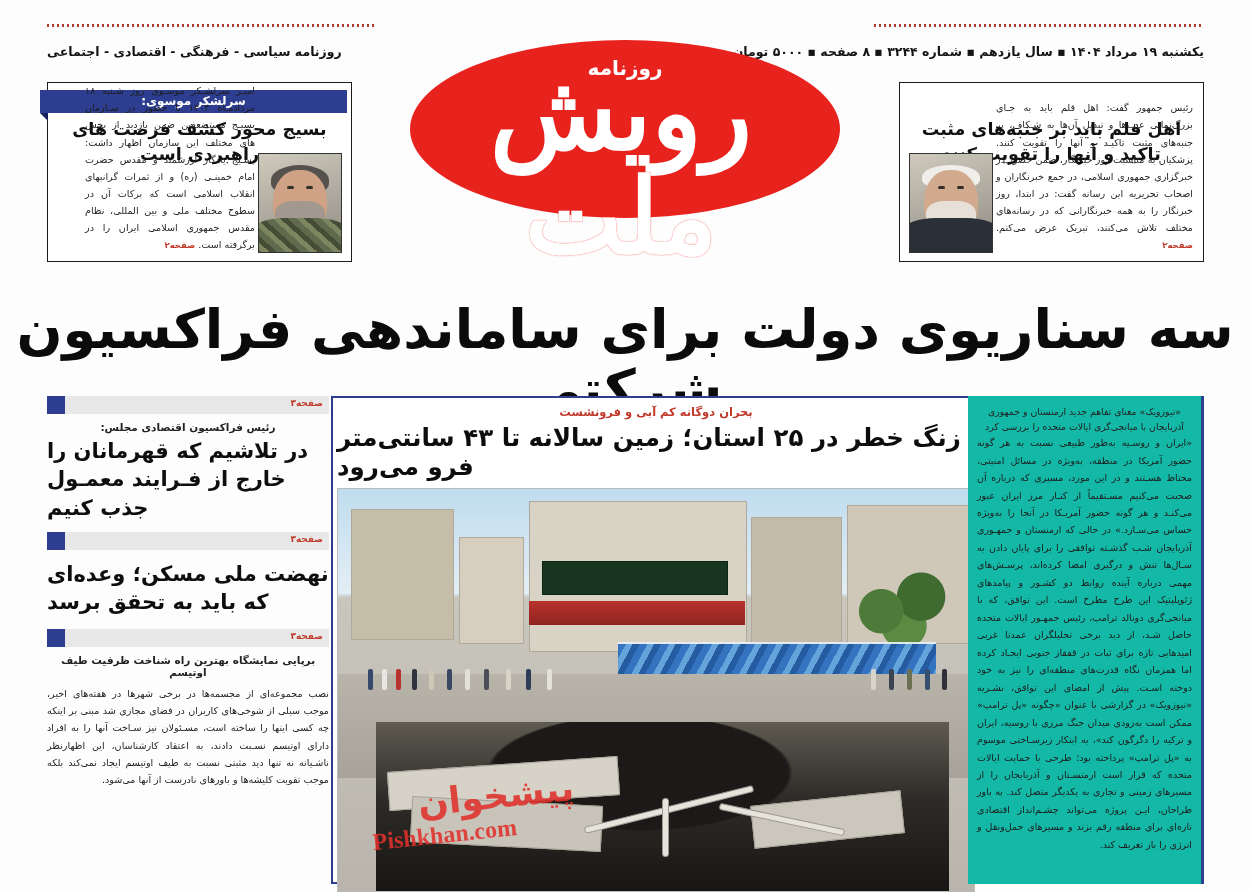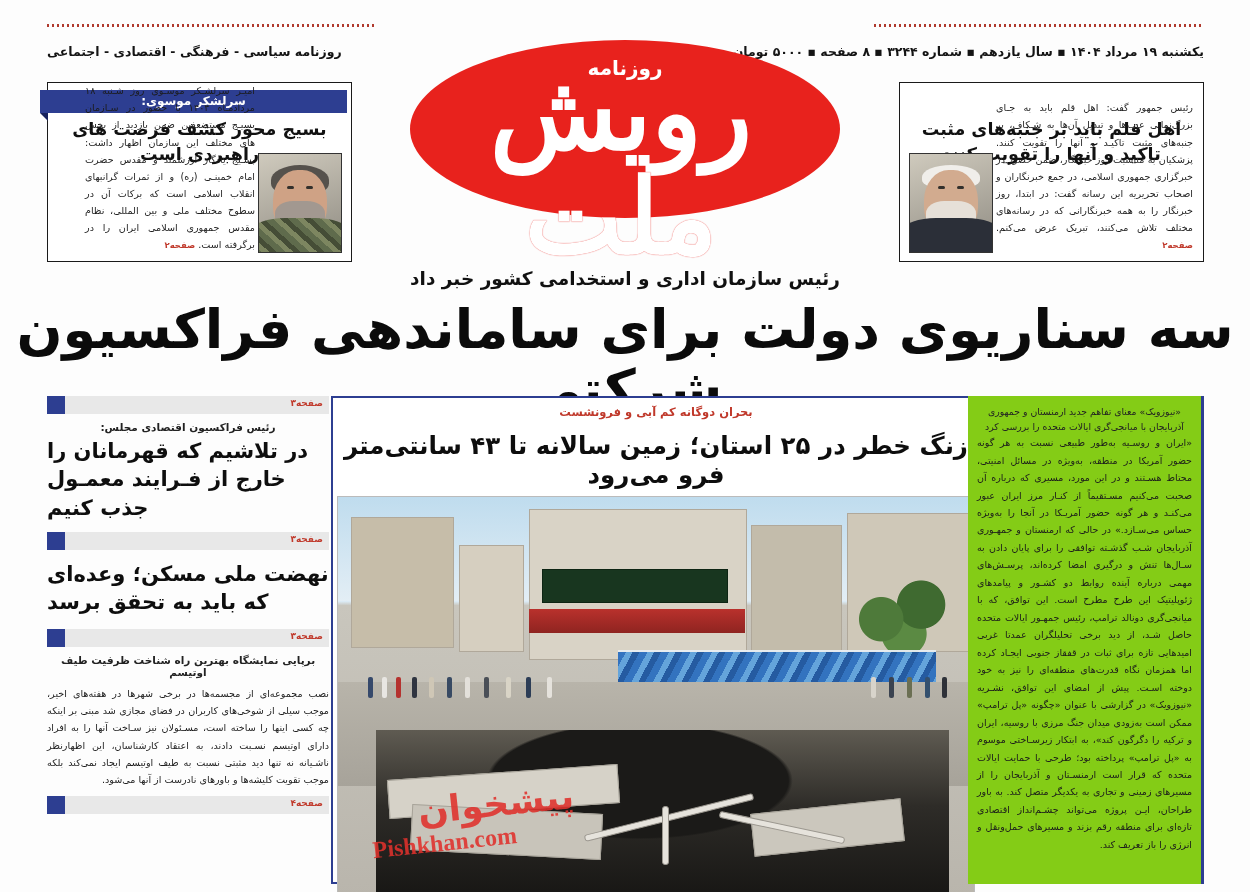--- a/index.html
+++ b/index.html
@@ -177,22 +177,22 @@
   
   .col-center{
     position:absolute;left:331px;top:0;width:650px;height:488px;
     border:2.5px solid #2d3e91;background:#fff;box-sizing:border-box;padding:4px;
   }
   .ph-kicker{
     text-align:center;font-size:11.5px;font-weight:bold;color:#c0392b;
     direction:rtl;margin-top:3px;
   }
   .ph-head{
-    text-align:center;font-size:24.5px;font-weight:bold;color:#0d0d0d;
-    direction:rtl;line-height:1.2;margin:12px 0 6px;letter-spacing:-.3px;
+    text-align:left;font-size:24.5px;font-weight:bold;color:#0d0d0d;
+    direction:rtl;line-height:1.2;margin:4px 0 6px;letter-spacing:-.3px;
   }
   .photo{
     position:relative;width:100%;height:calc(100% - 72px);
     border:1px solid #bbb;box-sizing:border-box;overflow:hidden;
     background:linear-gradient(#cfe4f2 0%,#dbeaf4 26%,#c9c6bd 27%,#b9b5ac 100%);
   }
   
   .sky{position:absolute;left:0;right:0;top:0;height:26%;
        background:linear-gradient(#bfdcee,#e3eef5);}
   .bldg{position:absolute;background:#cbc4b6;border:1px solid #b0a89a;}
@@ -234,21 +234,21 @@
     position:absolute;left:5%;bottom:12%;width:40%;pointer-events:none;
     transform:rotate(-6deg);opacity:.88;
   }
   .wm-fa{font-size:36px;font-weight:bold;color:#e0312c;direction:rtl;text-align:center;}
   .wm-en{font-size:24px;font-weight:bold;color:#e0312c;direction:ltr;
     font-family:"Liberation Serif",serif;}
 
   
   .col-right{
     position:absolute;right:46px;top:0;width:236px;height:488px;
-    background:#84cc16;box-sizing:border-box;padding:8px 9px 6px;
+    background:#14b8a6;box-sizing:border-box;padding:8px 9px 6px;
     border-right:3px solid #2d3e91;
   }
   .an-kicker{
     font-size:9.3px;line-height:1.62;color:#222;text-align:center;direction:rtl;
   }
   .an-head{
     font-size:16.5px;font-weight:bold;line-height:1.38;color:#0d0d0d;
     text-align:center;direction:rtl;margin:5px 0 5px;
   }
   .an-body{
@@ -309,21 +309,20 @@
             <div class="body-u"></div>
         </div>
       </div>
       <div class="tb-body">
         <span>امیـر سرلشـکر موسـوی روز شـنبه ۱۸ مردادمـاه ۱۴۰۴ با حضور در سـازمان بسیـج مستضعفین ضمن بازدید از بخش های مختلف این سازمان اظهار داشت: بسـیج یادگار ارزشمند و مقدس حضرت امام خمینـی (ره) و از ثمرات گرانبهای انقلاب اسلامی است که برکات آن در سطوح مختلف ملی و بین المللی، نظام مقدس جمهوری اسلامی ایران را در برگرفته است.</span>
         <span class="pg-ref">صفحه۲</span>
       </div>
     </div>
   </div>
 
-  <div class="super-kicker">رئیس سازمان اداری و استخدامی کشور خبر داد</div>
   <div class="main-headline">سه سناریوی دولت برای ساماندهی فراکسیون شرکتی</div>
 
   <div class="cols">
 
     <div class="col-left">
 
       <div class="teaser" style="margin-bottom:10px;">
         <div class="pgbar">
           <span class="lbl">صفحه۳</span>
           <span class="sq"></span>
@@ -342,26 +341,20 @@
 
       <div class="teaser" style="margin-bottom:8px;">
         <div class="pgbar">
           <span class="lbl">صفحه۳</span>
           <span class="sq"></span>
         </div>
         <div class="t-kicker">برپایی نمایشگاه بهترین راه شناخت ظرفیت طیف اوتیسم</div>
         <div class="t-body">نصب مجموعه‌ای از مجسمه‌ها در برخی شهرها در هفته‌های اخیر، موجب سیلی از شوخی‌های کاربران در فضای مجازی شد مبنی بر اینکه چه کسی اینها را ساخته است، مسـئولان نیز سـاخت آنها را به افراد دارای اوتیسم نسـبت دادند، به اعتقاد کارشناسان، این اظهارنظر ناشـیانه نه تنها دید مثبتی نسبت به طیف اوتیسم ایجاد نمی‌کند بلکه موجب تقویت کلیشه‌ها و باورهای نادرست از آنها می‌شود.</div>
       </div>
 
-      <div class="teaser">
-        <div class="pgbar">
-          <span class="lbl">صفحه۴</span>
-          <span class="sq"></span>
-        </div>
-      </div>
     </div>
 
     <div class="col-center">
       <div class="ph-kicker">بحران دوگانه کم آبی و فرونشست</div>
       <div class="ph-head">زنگ خطر در ۲۵ استان؛ زمین سالانه تا ۴۳ سانتی‌متر فرو می‌رود</div>
 
       <div class="photo">
         <div class="sky"></div>
         <div class="bldg b1"></div>
         <div class="bldg b2"></div>

